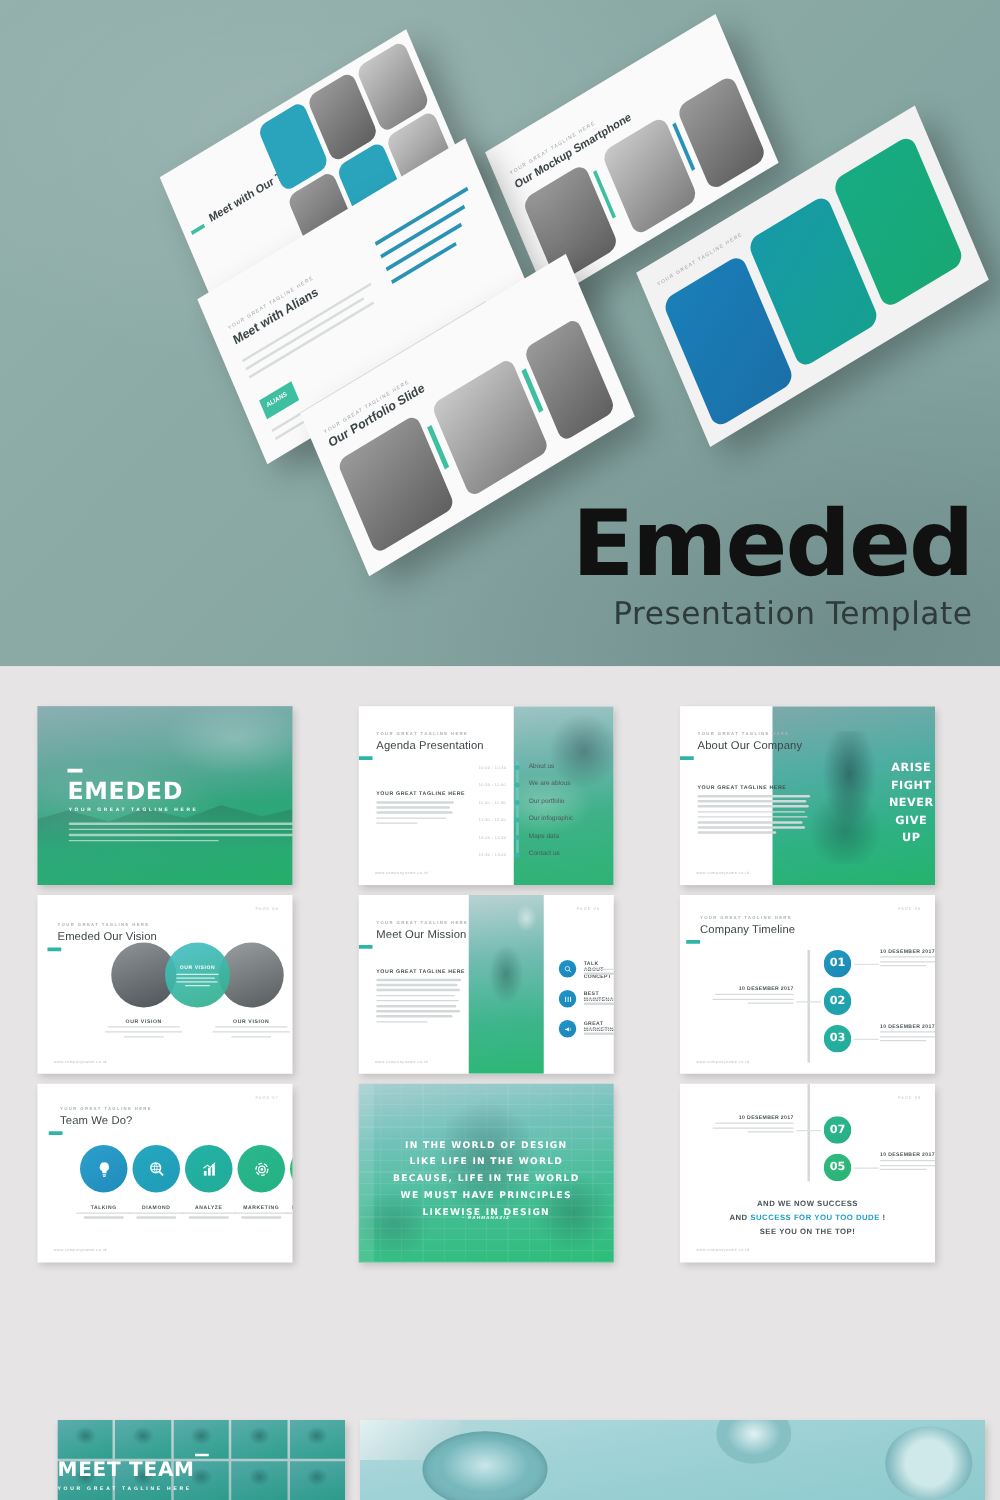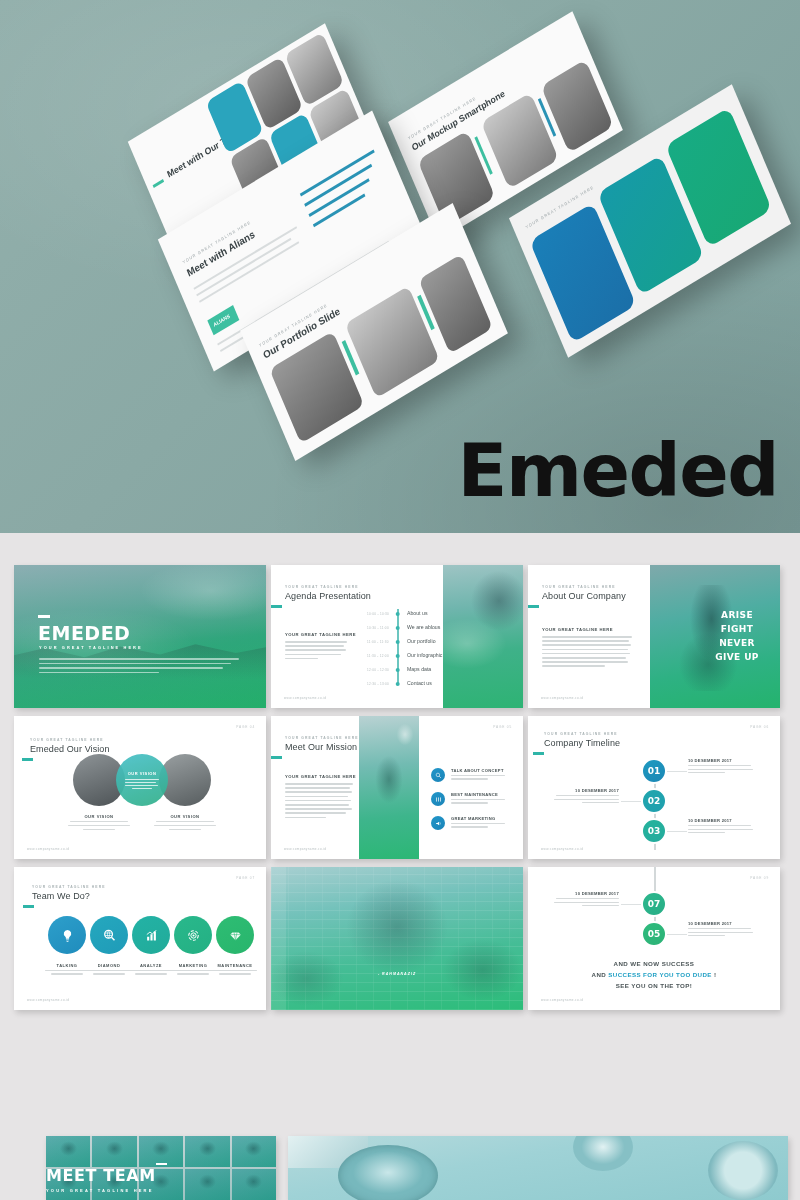--- a/index.html
+++ b/index.html
@@ -54,23 +54,24 @@
     position:absolute; top:533px; left:0; width:800px; height:667px;
     background:#e6e4e5;
   }
   .grid{
     position:absolute; top:32px; left:14px;
     width:772px;
     display:grid; grid-template-columns:repeat(3, 252px);
     grid-gap:8px 5px;
   }
   .slide{
-    position:relative; width:252px; height:143px; background:#fff;
+    position:relative; width:204px; height:143px; background:#fff;
     box-shadow:2px 3px 6px rgba(0,0,0,.16);
     overflow:hidden;
+    margin-left:16px;
   }
   .s-pretag{
     position:absolute; font-size:3.4px; letter-spacing:1.1px; color:#a9b3b5;
     font-weight:bold;
   }
   .s-title{
     position:absolute; font-size:9px; color:#3d4648; font-weight:400;
     letter-spacing:.1px;
   }
   .s-accent{ position:absolute; width:11px; height:2.5px; background:#2fb5a8; }
@@ -283,20 +284,21 @@
         <div class="card" style="left:92px;top:24px;width:74px;height:110px;border-radius:10px;
              background:linear-gradient(150deg,#169aa8,#15a08f);"></div>
         <div class="card" style="left:174px;top:18px;width:74px;height:110px;border-radius:10px;
              background:linear-gradient(150deg,#17ab84,#18a874);"></div>
       </div>
 
     </div>
 
     <div class="hero-title-wrap">
       <div class="hero-title">Emeded</div>
+      <div class="hero-sub">Presentation Template</div>
     </div>
   </div>
 
   <div class="gallery">
     <div class="grid">
 
       <div class="slide sl1">
         <div class="img-ov"></div>
         <div class="ridge"></div>
         <div class="dash"></div>
@@ -588,20 +590,27 @@
           <i style="width:96%"></i>
             <i style="width:70%"></i>
         </div>
 
         <div class="s-foot">www.companyname.co.id</div>
       </div>
 
       <div class="slide sl8">
         <div class="brick"></div>
         <div class="bg"></div>
+        <div class="q">
+          <div>IN THE WORLD OF DESIGN</div>
+          <div>LIKE LIFE IN THE WORLD</div>
+          <div>BECAUSE, LIFE IN THE WORLD</div>
+          <div>WE MUST HAVE PRINCIPLES</div>
+          <div>LIKEWISE IN DESIGN</div>
+        </div>
         <div class="by">- RAHMANAZIZ</div>
       </div>
 
       <div class="slide">
         <div class="s-num">PAGE 09</div>
         <div class="tl-rail" style="top:0px;height:78px;"></div>
 
         <div class="tl-c" style="left:113px;top:24px;background:linear-gradient(150deg,#2cb78d,#28ae86);">07</div>
         <div class="tl-con" style="left:93px;top:37px;width:20px;"></div>
         <div class="tl-date" style="left:27px;top:24px;text-align:right;width:64px;">10 DESEMBER 2017</div>

